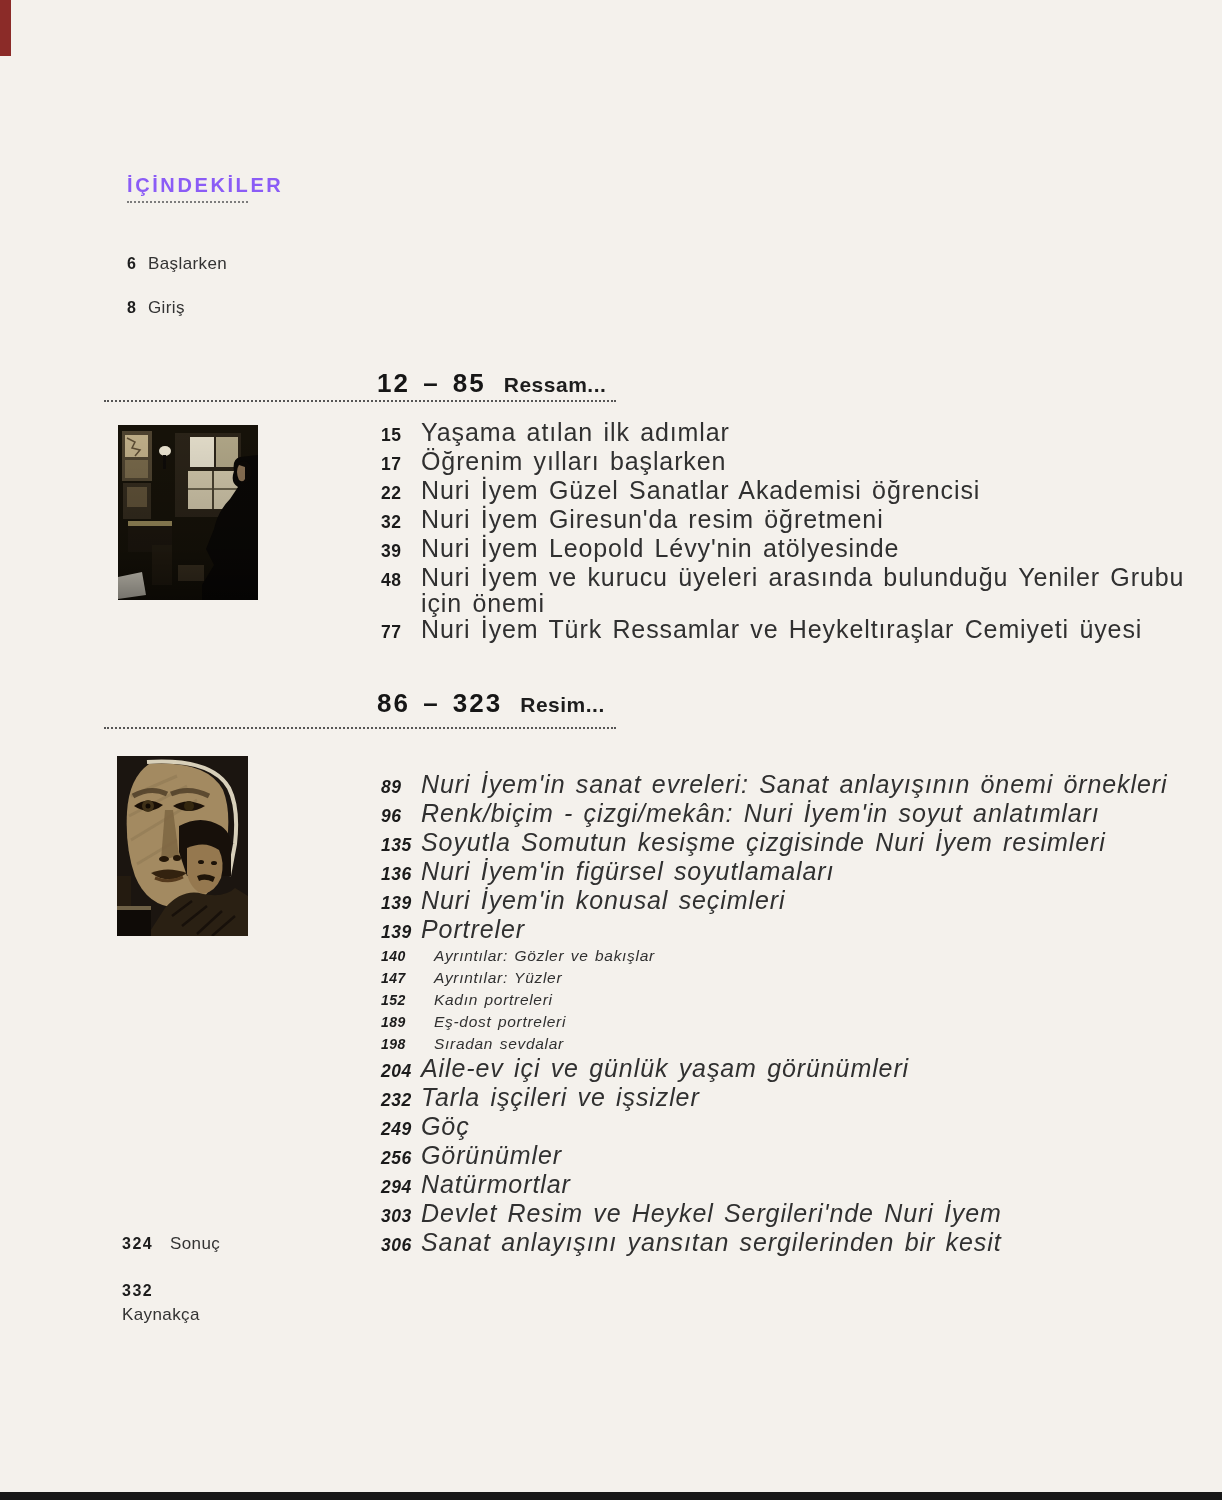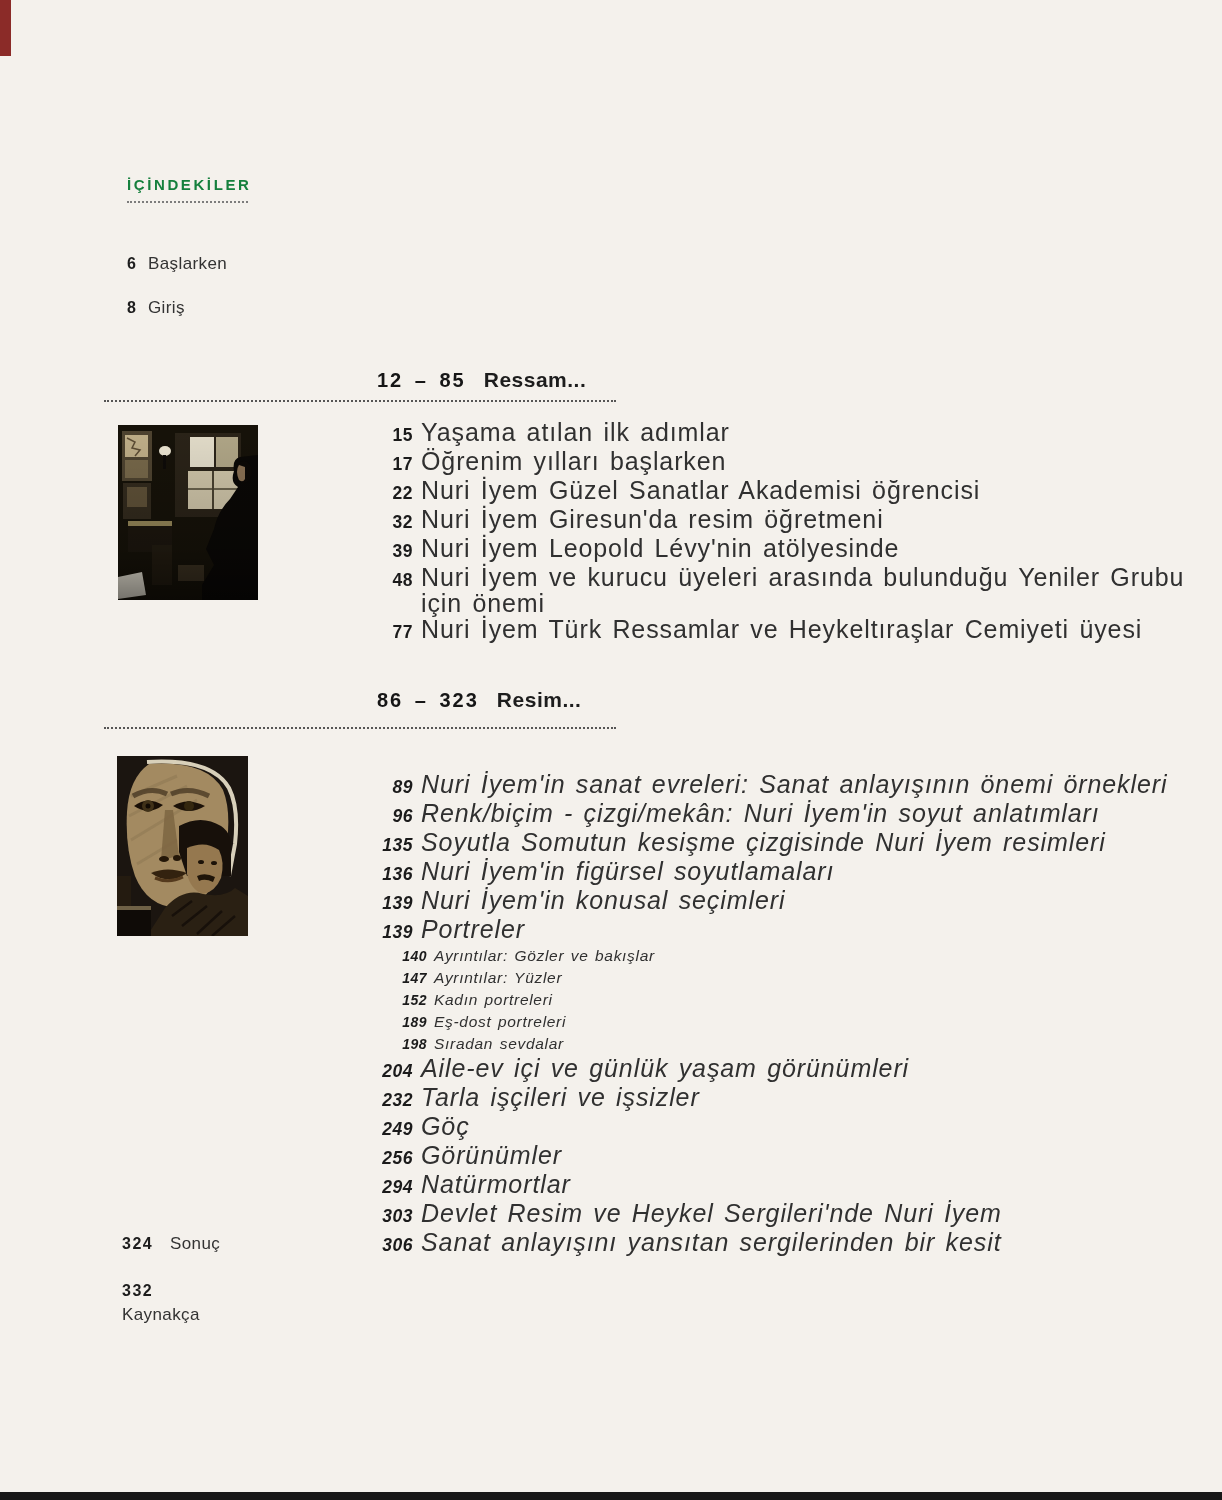--- a/index.html
+++ b/index.html
@@ -5,51 +5,51 @@
 <style>
   html,body{margin:0;padding:0;}
   body{background:#f4f1ec;font-family:"Liberation Sans", sans-serif;}
   .page{position:relative;width:1222px;height:1500px;background:#f4f1ec;overflow:hidden;
         color:#2e2e2e;}
   .abs{position:absolute;}
 
   .corner-mark{left:0;top:0;width:11px;height:56px;background:#8b2b28;}
   .bottom-bar{left:0;top:1492px;width:1222px;height:8px;background:#181818;}
 
-  .toc-heading{left:127px;top:175px;font-size:15px;font-weight:700;letter-spacing:2.6px;
-               color:#15803d;line-height:20px;text-align:right;}
+  .toc-heading{left:127px;top:175px;font-size:20px;font-weight:700;letter-spacing:2.6px;
+               color:#8b5cf6;line-height:20px;text-align:right;}
   .heading-rule{left:127px;top:201px;width:121px;border-bottom:2px dotted #7c7c7c;height:0;}
 
   .front-items{left:127px;top:252px;}
   .back-items{left:122px;top:1232px;}
   .fb-row{display:flex;align-items:baseline;line-height:24px;}
   .front-items .fb-row + .fb-row{margin-top:20px;}
   .back-items .fb-row + .fb-row{margin-top:23px;flex-direction:column;}
   .fb-num{font-weight:700;font-size:16px;letter-spacing:1.5px;color:#1d1d1d;flex:none;}
   .front-items .fb-num{width:21px;}
   .back-items .fb-num{width:48px;}
   .fb-lbl{font-size:17px;color:#333;letter-spacing:0.4px;}
 
   .section-heading{white-space:nowrap;}
   .sec1-heading{left:377px;top:368px;}
   .sec2-heading{left:377px;top:688px;}
-  .range{font-size:20px;font-weight:700;letter-spacing:2px;word-spacing:4px;color:#161616;}
+  .range{font-size:26px;font-weight:700;letter-spacing:2px;word-spacing:4px;color:#161616;}
   .stitle{font-size:21px;font-weight:700;letter-spacing:0.5px;color:#1d1d1d;margin-left:18px;margin-top:32px;}
   .sec-rule1{left:104px;top:400px;width:512px;border-bottom:2px dotted #555;height:0;}
   .sec-rule2{left:104px;top:727px;width:512px;border-bottom:2px dotted #555;height:0;}
 
   .photo{overflow:hidden;}
   .photo svg{display:block;width:100%;height:100%;}
   .photo1{left:118px;top:425px;width:140px;height:175px;}
   .photo2{left:117px;top:756px;width:131px;height:180px;}
 
   .entries1{left:381px;top:419px;width:810px;}
   .entries2{left:381px;top:771px;width:810px;font-style:italic;}
   .row{display:flex;align-items:baseline;line-height:26px;}
-  .num{width:32px;text-align:right;font-weight:700;font-size:17.5px;letter-spacing:0.5px;
+  .num{width:32px;text-align:left;font-weight:700;font-size:17.5px;letter-spacing:0.5px;
        color:#1b1b1b;flex:none;}
   .lbl{margin-left:8px;font-size:25px;color:#303030;letter-spacing:0.9px;word-spacing:2.5px;
        white-space:pre-line;}
   .row.sub{line-height:21px;}
   .row.sub .num{width:46px;font-size:14px;}
   .row.sub .lbl{margin-left:7px;font-size:15.5px;letter-spacing:0.7px;word-spacing:1.5px;}
 </style>
 </head>
 <body>
 

